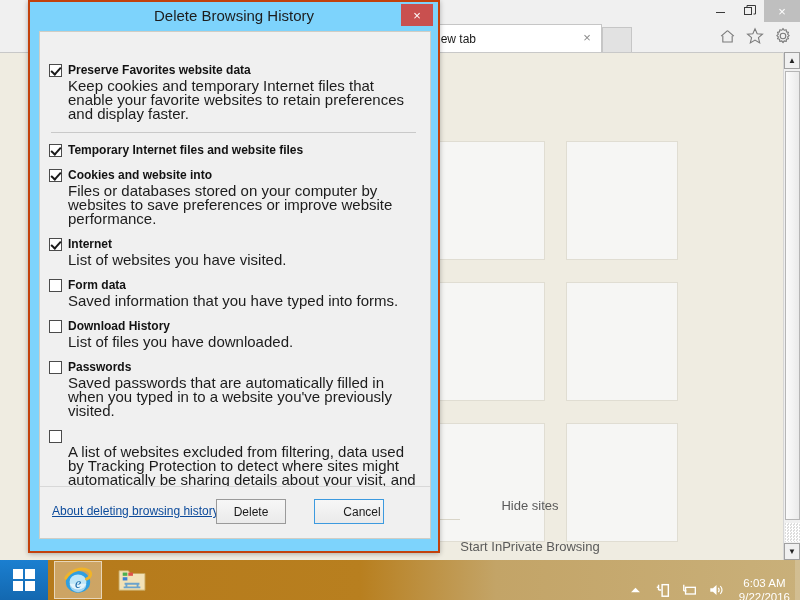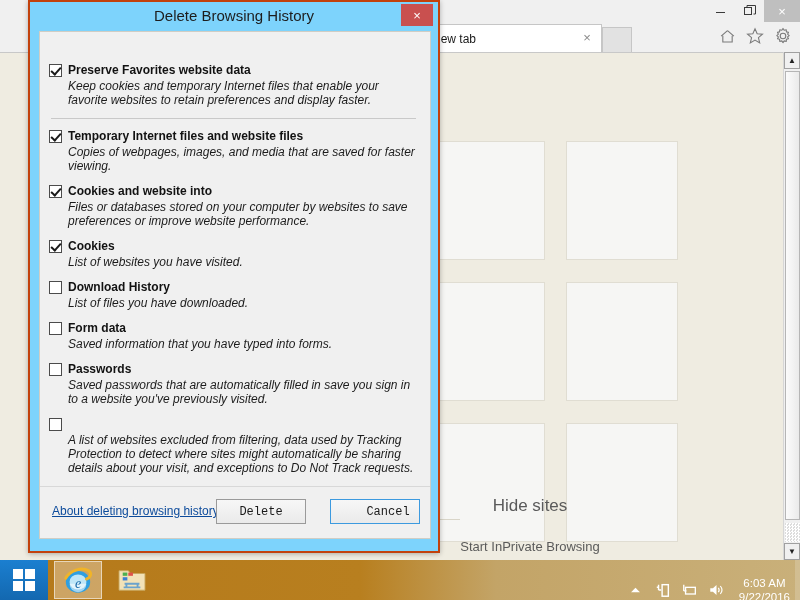--- a/index.html
+++ b/index.html
@@ -128,21 +128,21 @@
     border: 1px solid #e0ddd2;
     box-sizing: border-box;
   }
   #hide-sites-wrap {
     position: absolute;
     left: 300px; top: 443px;
     width: 460px;
     text-align: center;
   }
   #hide-sites {
-    font-size: 17px;
+    font-size: 13px;
     color: #5a5a5a;
     display: inline-block;
   }
   #hide-sites-rule {
     position: absolute;
     left: 300px; top: 466px;
     width: 160px; height: 1px;
     background: #d9d5c8;
   }
   #below-text {
@@ -268,25 +268,24 @@
     transform: rotate(42deg);
   }
   .opt-title {
     font-size: 12px;
     font-weight: bold;
     color: #121212;
     line-height: 14px;
   }
   .opt-desc {
     margin: 2px 0 0 19px;
-    font-size: 12px;
+    font-size: 15px;
     color: #1c1c1c;
     line-height: 14px;
     max-width: 348px;
-    font-style: italic;
   }
   .opt-sep {
     margin: 11px 2px 10px 2px;
     height: 1px;
     background: #c9c9c9;
   }
   #dialog-footer {
     position: absolute;
     left: 0; bottom: 0;
     width: 390px; height: 51px;
@@ -296,32 +295,32 @@
   #help-link {
     position: absolute;
     left: 12px; top: 17px;
     font-size: 12px;
     color: #0b4a9b;
     text-decoration: underline;
   }
   .dlg-btn {
     position: absolute;
     top: 12px;
-    width: 90px; height: 25px;
+    width: 70px; height: 25px;
     background: linear-gradient(to bottom, #f7f7f7, #eaeaea);
     border: 1px solid #9a9a9a;
     box-sizing: border-box;
     font-size: 12px;
     color: #1a1a1a;
     display: flex; align-items: center; justify-content: center;
-    font-family: Liberation Mono, monospace;
+    font-family: Liberation Sans, sans-serif;
   }
   #btn-delete { left: 176px; }
   #btn-cancel {
-    left: 290px;
+    left: 274px;
     border: 1px solid #3c9adf;
     padding-left: 26px;
   }
 
   
   #taskbar {
     position: absolute;
     left: 0; bottom: 0;
     width: 800px; height: 40px;
     background: linear-gradient(to right, #b5791a 0%, #b87f1f 45%, #c3a467 62%, #c9b07a 100%);
@@ -483,56 +482,55 @@
               <span class="opt-title">Preserve Favorites website data</span>
             </div>
             <div class="opt-desc">Keep cookies and temporary Internet files that enable your favorite websites to retain preferences and display faster.</div>
           </div>
           <div class="opt-sep"></div>
           <div class="opt">
             <div class="opt-head">
               <span class="cbx checked"></span>
               <span class="opt-title">Temporary Internet files and website files</span>
             </div>
-            <div class="opt-desc">Copies of webpages, images, and media that are saved for faster viewing.</div>
           </div>
           <div class="opt">
             <div class="opt-head">
               <span class="cbx checked"></span>
               <span class="opt-title">Cookies and website into</span>
             </div>
             <div class="opt-desc">Files or databases stored on your computer by websites to save preferences or improve website performance.</div>
           </div>
           <div class="opt">
             <div class="opt-head">
               <span class="cbx checked"></span>
-              <span class="opt-title">Cookies</span>
+              <span class="opt-title">Internet</span>
             </div>
             <div class="opt-desc">List of websites you have visited.</div>
+          </div>
+          <div class="opt">
+            <div class="opt-head">
+              <span class="cbx"></span>
+              <span class="opt-title">Form data</span>
+            </div>
+            <div class="opt-desc">Saved information that you have typed into forms.</div>
           </div>
           <div class="opt">
             <div class="opt-head">
               <span class="cbx"></span>
               <span class="opt-title">Download History</span>
             </div>
             <div class="opt-desc">List of files you have downloaded.</div>
           </div>
           <div class="opt">
             <div class="opt-head">
               <span class="cbx"></span>
-              <span class="opt-title">Form data</span>
-            </div>
-            <div class="opt-desc">Saved information that you have typed into forms.</div>
-          </div>
-          <div class="opt">
-            <div class="opt-head">
-              <span class="cbx"></span>
               <span class="opt-title">Passwords</span>
             </div>
-            <div class="opt-desc">Saved passwords that are automatically filled in save you sign in to a website you've previously visited.</div>
+            <div class="opt-desc">Saved passwords that are automatically filled in when you typed in to a website you've previously visited.</div>
           </div>
           <div class="opt">
             <div class="opt-head">
               <span class="cbx"></span>
             </div>
             <div class="opt-desc">A list of websites excluded from filtering, data used by Tracking Protection to detect where sites might automatically be sharing details about your visit, and exceptions to Do Not Track requests.</div>
           </div>
         </div>
 
       <div id="dialog-footer">

